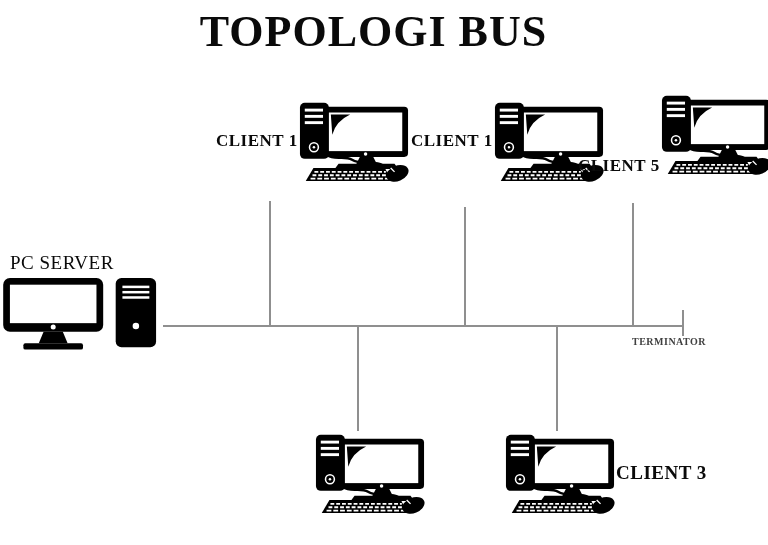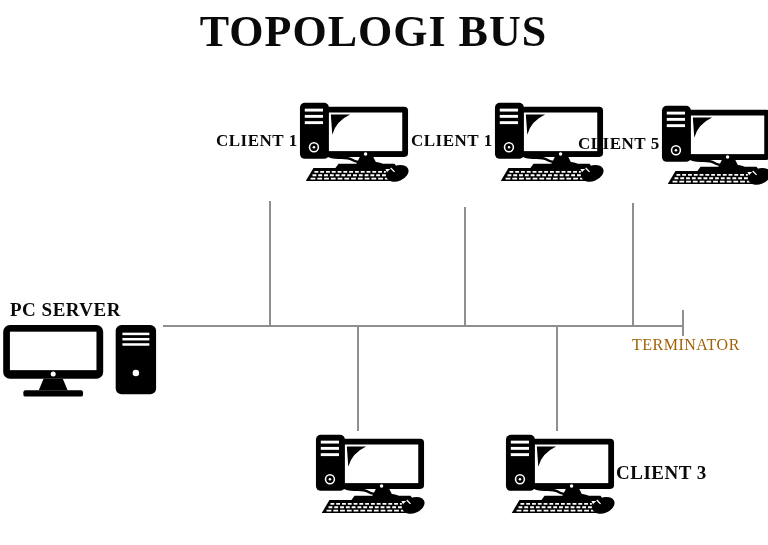--- a/index.html
+++ b/index.html
@@ -24,40 +24,40 @@
     font-weight: bold; font-size: 17px; letter-spacing: 0.5px;
     white-space: nowrap; line-height: 19px; height: 19px;
     color: var(--ink, #0a0a0a);
   }
   .node-label.bottom { font-size: 19px; line-height: 20px; height: 20px; margin-top: 0px; }
   .client-icon { width: 112px; height: 83px; display: block; }
   .client-icon svg { width: 112px; height: 83px; display: block; }
 
   .server-node { position: absolute; left: 2px; top: 253px; width: 166px; }
   .server-label {
-    font-weight: bold; font-size: 19px; letter-spacing: 0.5px;
-    margin-left: 8px; height: 20px; line-height: 20px; white-space: nowrap; margin-top: 47px;
+    font-weight: normal; font-size: 19px; letter-spacing: 0.5px;
+    margin-left: 8px; height: 20px; line-height: 20px; white-space: nowrap;
   }
   .server-icon { width: 162px; height: 75px; display: block; margin-top: 4px; }
   .server-icon svg { width: 162px; height: 75px; display: block; }
 
   .line { position: absolute; background: var(--line, #8f8f8f); }
   .bus-line   { left: 163px; top: 325px; width: 520px; height: 1.6px; }
   .vline { width: 1.6px; }
   .conn-c1 { left: 269px; top: 201px; height: 124px; }
   .conn-c3 { left: 464px; top: 207px; height: 118px; }
   .conn-c5 { left: 632px; top: 203px; height: 122px; }
   .conn-c2 { left: 357px; top: 326px; height: 105px; }
   .conn-c4 { left: 556px; top: 326px; height: 105px; }
   .terminator-tick { left: 682px; top: 310px; width: 2px; height: 26px; }
 
   .terminator-label {
     position: absolute; left: 632px; top: 336px;
-    font-weight: normal; font-size: 16px; letter-spacing: 0.5px;
-    color: #a16207; white-space: nowrap;
+    font-weight: bold; font-size: 10px; letter-spacing: 0.5px;
+    color: #404040; white-space: nowrap;
   }
 
   .defs-holder { position: absolute; width: 0; height: 0; overflow: hidden; }
 </style>
 </head>
 <body style="--bg: #ffffff; --ink: #0a0a0a; --line: #8f8f8f;">
 
 <div class="canvas">
 
   <svg class="defs-holder" aria-hidden="true">
@@ -137,21 +137,21 @@
 
   <div class="node" style="left:411px; top:99px; width:112px;">
     <div class="node-label">CLIENT 1</div>
     <span class="client-icon">
       <svg viewBox="0 0 116 86">
           <use href="#client-pc"></use>
         </svg>
     </span>
   </div>
 
-  <div class="node" style="left:578px; top:102px; width:112px;">
+  <div class="node" style="left:578px; top:92px; width:112px;align-items:flex-end;">
     <div class="node-label">CLIENT 5</div>
     <span class="client-icon">
       <svg viewBox="0 0 116 86">
           <use href="#client-pc"></use>
         </svg>
     </span>
   </div>
 
   <div class="node" style="left:314px; top:431px; width:112px;">
     <span class="client-icon">

